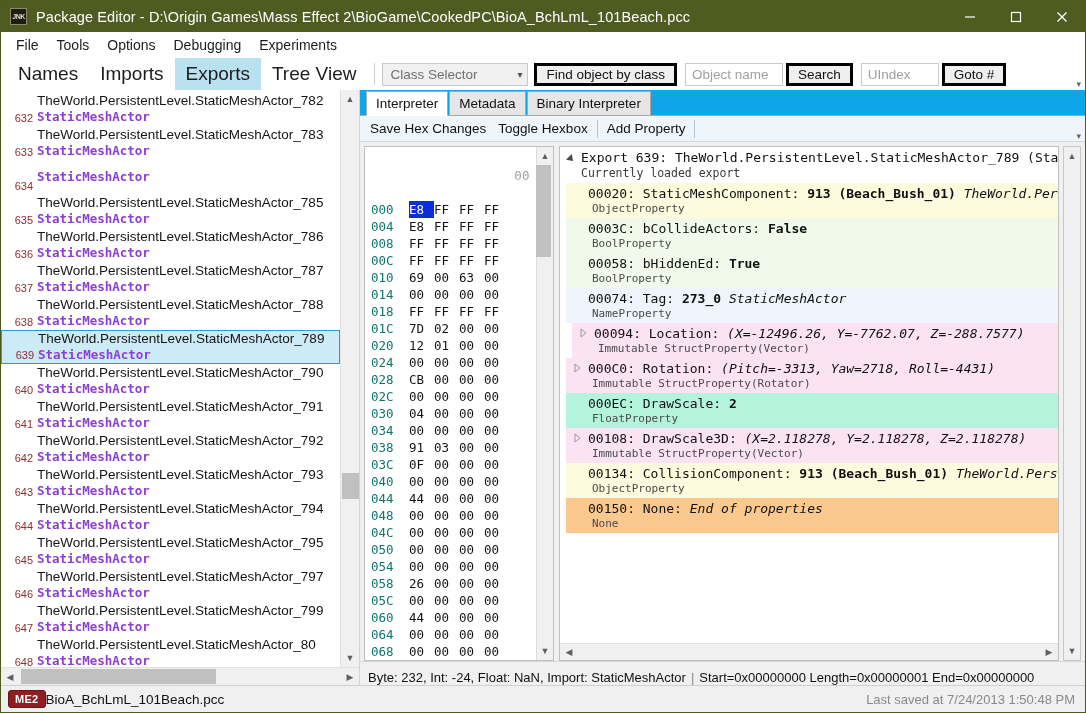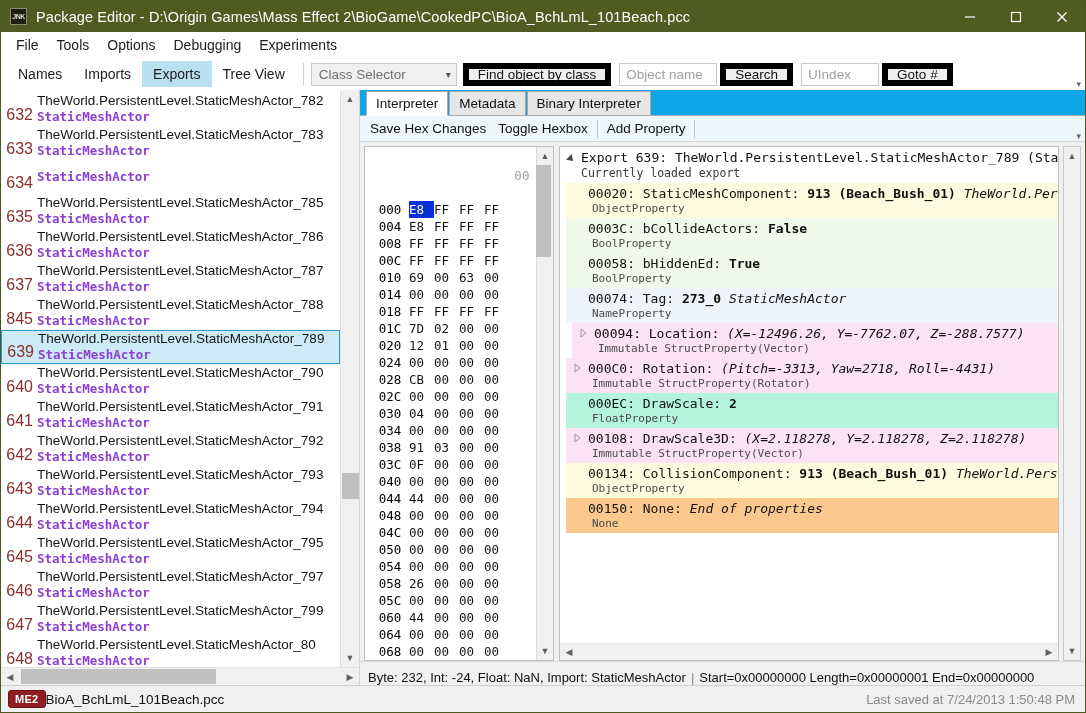--- a/index.html
+++ b/index.html
@@ -58,36 +58,36 @@
 
   
   .toolbar {
     height: 32px; flex: 0 0 32px;
     background: #ffffff;
     display: flex; align-items: center;
     padding-left: 6px;
     position: relative;
   }
   .tb-tab {
-    font-size: 14px; color: #1c1c1c;
+    font-size: 19px; color: #1c1c1c;
     padding: 5px 11px; white-space: nowrap;
   }
   .tb-tab.active { background: #b9e1ef; }
   .tb-sep {
     width: 1px; height: 22px; background: #d0d0d0; margin: 0 7px;
   }
   .combo {
     width: 146px; height: 23px;
     border: 1px solid #c9c9c9; background: #f0f0f0;
     display: flex; align-items: center; justify-content: space-between;
     padding: 0 5px 0 7px; font-size: 13.5px; color: #707070;
   }
   .combo .chev { font-size: 10px; color: #555; }
   .btn {
-    height: 23px; border: 6px solid #000000; background: #efefef;
+    height: 23px; border: 3px solid #000000; background: #efefef;
     display: flex; align-items: center; justify-content: center;
     padding: 0 9px; font-size: 13.5px; color: #111;
     white-space: nowrap;
   }
   .txtfield {
     height: 23px; border: 1px solid #c9c9c9; background: #ffffff;
     display: flex; align-items: center; padding: 0 6px;
     font-size: 13.5px; color: #a0a0a0;
   }
   .tb-spin {
@@ -114,21 +114,21 @@
     flex: 1 1 auto; overflow: hidden; background: #ffffff;
     position: relative; padding-top: 2px;
   }
   .lrow {
     height: 34px; display: flex; align-items: center;
     padding-left: 4px; position: relative;
   }
   .lrow.sel { background: #cdeaf7; border: 1px solid #3399cc; }
   .lidx {
     width: 32px; flex: 0 0 32px; text-align: right;
-    font-size: 16px; color: #8b2f2f; padding-right: 4px;
+    font-size: 11px; color: #8b2f2f; padding-right: 4px;
     align-self: flex-end; padding-bottom: 2px;
   }
   .ltext { display: flex; flex-direction: column; line-height: 16px; }
   .lname { font-size: 13.5px; color: #141414; }
   .lclass {
     font-size: 12.5px; color: #8c3fd4; font-weight: bold;
     font-family: "DejaVu Sans Mono", monospace;
   }
 
   
@@ -197,21 +197,21 @@
     background: #ffffff; border: 1px solid #c0c0c0;
     display: flex; min-height: 0; margin-right: 5px;
   }
   .hexcontent {
     flex: 1 1 auto; overflow: hidden;
     font-family: "DejaVu Sans Mono", monospace;
     font-size: 12.5px; padding: 3px 0 0 6px;
   }
   .hexhead { color: #a0a0a0; line-height: 17px; white-space: pre; }
   .hexrow { line-height: 17px; white-space: pre; display: flex; }
-  .hexoff { color: #000000; width: 38px; flex: 0 0 38px; text-align: center; }
+  .hexoff { color: #0f766e; width: 38px; flex: 0 0 38px; }
   .hexbytes { color: #141414; }
   .hexbytes .b { display: inline-block; width: 25px; }
   .hexbytes .b.sel { background: #0a2fd8; color: #ffffff; }
 
   
   .treebox {
     flex: 1 1 auto; min-width: 0;
     background: #ffffff; border: 1px solid #c0c0c0;
     display: flex; flex-direction: column; min-height: 0;
     margin-right: 4px;
@@ -371,21 +371,21 @@
               </div>
             </div>
             <div class="lrow">
               <div class="lidx">637</div>
               <div class="ltext">
                 <div class="lname">TheWorld.PersistentLevel.StaticMeshActor_787</div>
                 <div class="lclass">StaticMeshActor</div>
               </div>
             </div>
             <div class="lrow">
-              <div class="lidx">845</div>
+              <div class="lidx">638</div>
               <div class="ltext">
                 <div class="lname">TheWorld.PersistentLevel.StaticMeshActor_788</div>
                 <div class="lclass">StaticMeshActor</div>
               </div>
             </div>
             <div class="lrow sel">
               <div class="lidx">639</div>
               <div class="ltext">
                 <div class="lname">TheWorld.PersistentLevel.StaticMeshActor_789</div>
                 <div class="lclass">StaticMeshActor</div>

